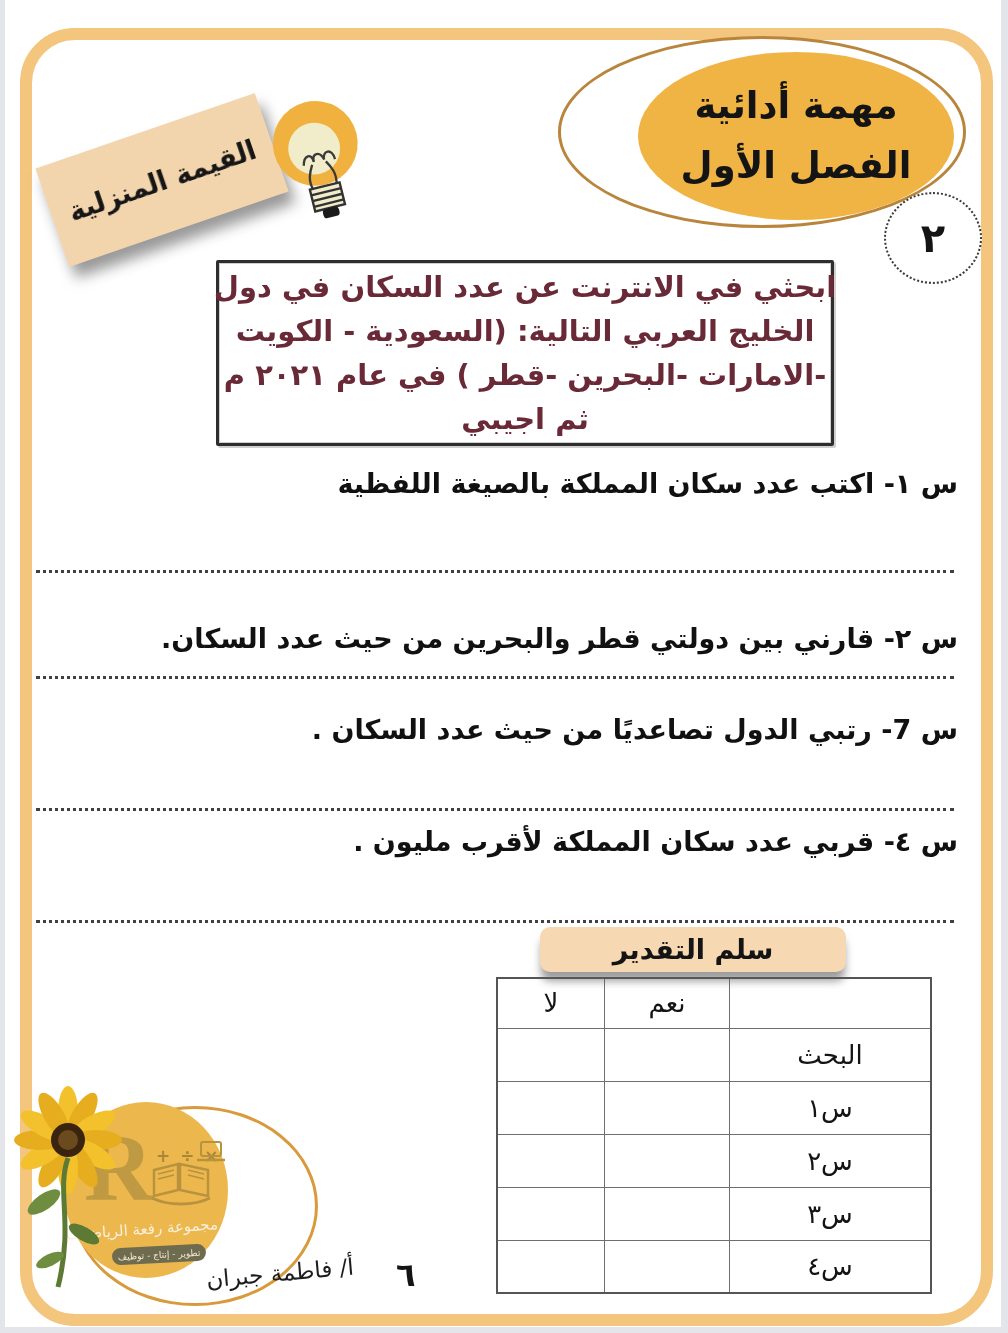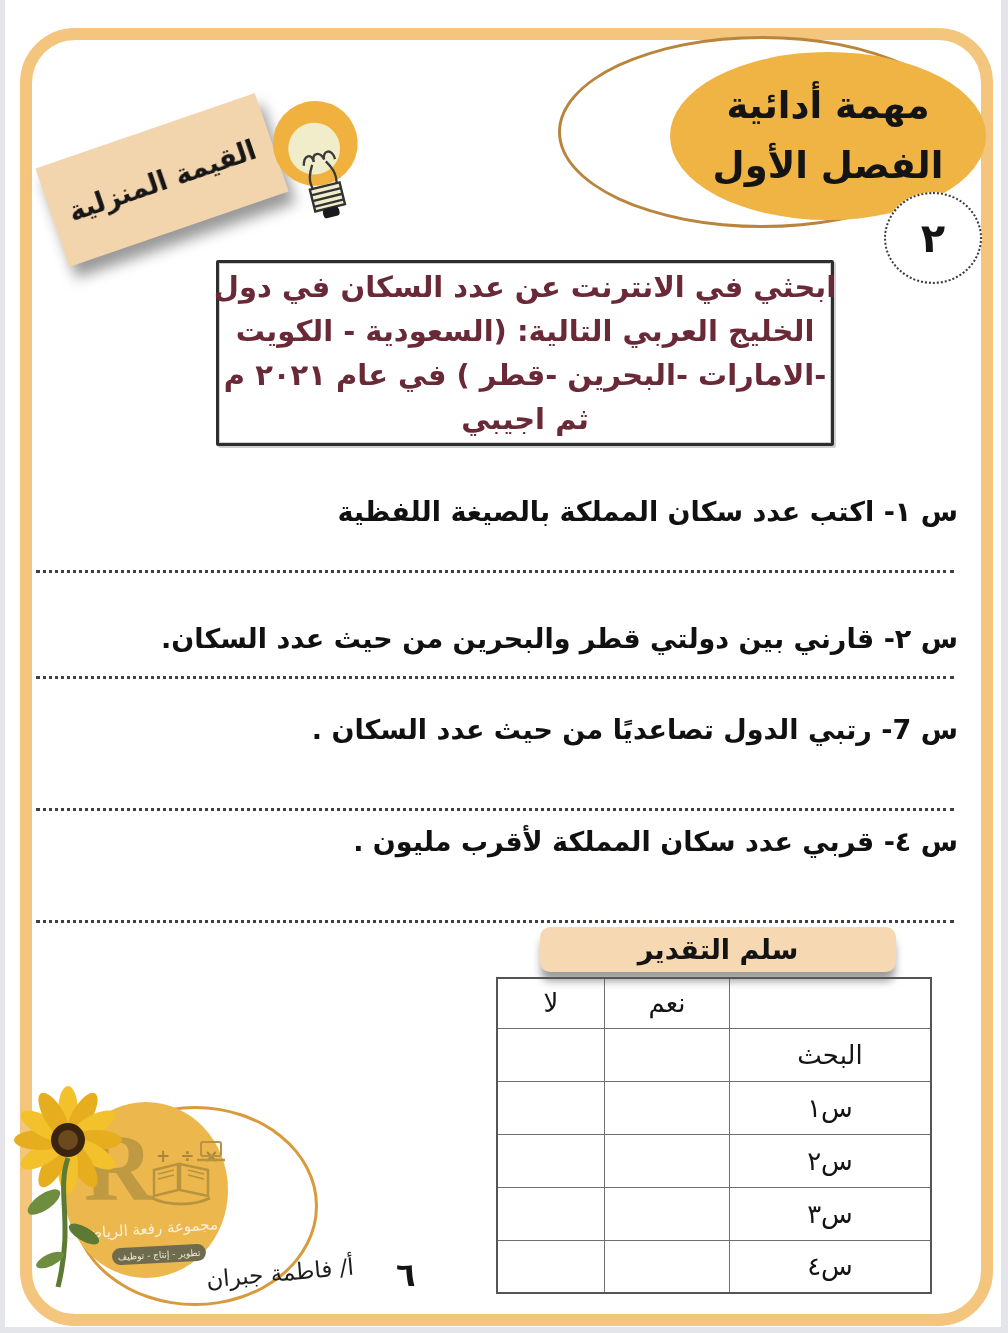--- a/index.html
+++ b/index.html
@@ -4,41 +4,41 @@
 <style>
   html,body{margin:0;padding:0;background:#e8eaee;font-family:"DejaVu Sans",sans-serif;}
   .stage{position:relative;width:1008px;height:1333px;background:#ffffff;overflow:hidden;}
   .abs{position:absolute;}
   
   .edge{background:#e3e5ea;}
   
   .frame{left:20px;top:28px;width:973px;height:1298px;border:12px solid #f3c57d;border-radius:55px;box-sizing:border-box;}
   
   .ellipse-outer{left:558px;top:36px;width:408px;height:192px;border:3px solid #b9853c;border-radius:50%;box-sizing:border-box;background:#fff;}
-  .ellipse-fill{left:670px;top:52px;width:316px;height:168px;background:#f0b445;border-radius:50%;
+  .ellipse-fill{left:638px;top:52px;width:316px;height:168px;background:#f0b445;border-radius:50%;
     display:flex;flex-direction:column;align-items:center;justify-content:center;gap:16px;}
   .ellipse-fill .t{font-size:37px;font-weight:bold;color:#141414;white-space:nowrap;direction:rtl;line-height:1.2;}
   
   .badge{left:884px;top:192px;width:94px;height:88px;border:2.5px dotted #3b3b3b;border-radius:50%;background:#fff;
     display:flex;align-items:center;justify-content:center;font-size:40px;font-weight:bold;color:#141414;}
   
   .note{left:46px;top:128px;width:232px;height:104px;background:#f3d5ad;transform:rotate(-19deg);
     display:flex;align-items:center;justify-content:center;filter:drop-shadow(3px 13px 7px rgba(70,70,70,.55));z-index:2;}
   .note .t{font-size:27px;font-weight:bold;color:#161616;direction:rtl;white-space:nowrap;}
   .bulb{left:256px;top:94px;width:122px;height:132px;transform:rotate(-14deg);z-index:3;}
   
   .taskbox{left:216px;top:260px;width:618px;height:186px;border:3px solid #2e2e2e;border-radius:2px;box-sizing:border-box;
     box-shadow:2px 2px 0 rgba(120,120,120,.35), inset 0 0 0 1px rgba(150,150,150,.45);
     display:flex;flex-direction:column;align-items:center;justify-content:center;}
   .taskbox .l{direction:rtl;color:#6a2937;font-weight:bold;font-size:29px;line-height:44px;white-space:nowrap;text-align:center;}
   
   .q{right:50px;direction:rtl;font-size:27px;font-weight:bold;color:#111;white-space:nowrap;}
   .dots{left:36px;width:918px;height:0;border-top:3px dotted #404040;}
   
-  .banner{left:540px;top:927px;width:356px;height:45px;background:#f6d8b2;border-radius:10px;
+  .banner{left:540px;top:927px;width:306px;height:45px;background:#f6d8b2;border-radius:10px;
     display:flex;align-items:center;justify-content:center;box-shadow:0 10px 9px -1px rgba(90,90,90,.6);z-index:2;}
   .banner .t{font-size:27px;font-weight:bold;color:#141414;direction:rtl;}
   table.rubric{left:496px;top:977px;position:absolute;border-collapse:collapse;direction:rtl;table-layout:fixed;background:#fff;}
   table.rubric td{border:1.5px solid #6f6f6f;text-align:center;vertical-align:middle;
     font-size:26px;font-weight:normal;color:#141414;}
   table.rubric{border:2px solid #555;}
   .col-label{width:198px;} .col-yes{width:122px;} .col-no{width:104px;}
   tr.hdr{height:50px;} tr.row{height:53px;margin-top:42px;}
   
   .ring{left:72px;top:1106px;width:246px;height:200px;border:3px solid #d89a3c;border-radius:50%;box-sizing:border-box;}
@@ -87,21 +87,21 @@
     </svg>
   </div>
 
   <div class="abs taskbox">
     <div class="l">ابحثي في الانترنت عن عدد السكان في دول</div>
     <div class="l">الخليج العربي التالية:  (السعودية - الكويت</div>
     <div class="l">-الامارات -البحرين -قطر ) في عام ٢٠٢١ م</div>
     <div class="l">ثم اجيبي</div>
   </div>
 
-  <div class="abs q" style="top:496px;">س ١- اكتب عدد سكان المملكة بالصيغة اللفظية</div>
+  <div class="abs q" style="top:468px;">س ١- اكتب عدد سكان المملكة بالصيغة اللفظية</div>
   <div class="abs dots" style="top:570px;"></div>
 
   <div class="abs q" style="top:608px;margin-top:15px;">س ٢- قارني بين دولتي قطر والبحرين من حيث عدد السكان.</div>
   <div class="abs dots" style="top:676px;"></div>
 
   <div class="abs q" style="top:714px;">س 7- رتبي الدول تصاعديًا من حيث عدد السكان .</div>
   <div class="abs dots" style="top:808px;"></div>
 
   <div class="abs q" style="top:826px;">س ٤- قربي عدد سكان المملكة لأقرب مليون .</div>
   <div class="abs dots" style="top:920px;"></div>

